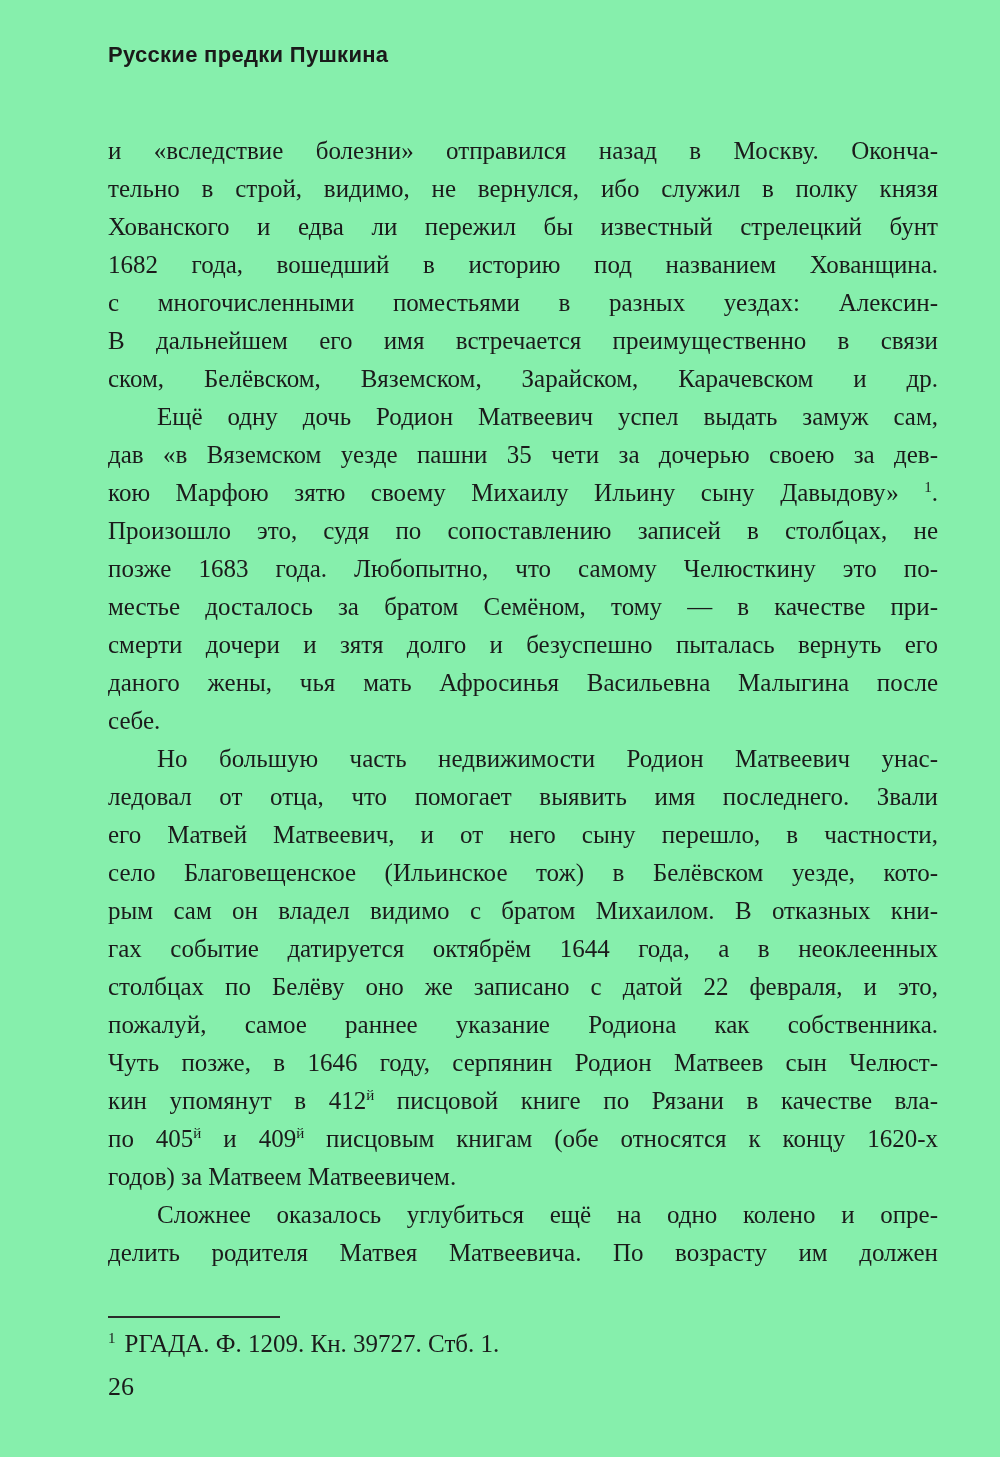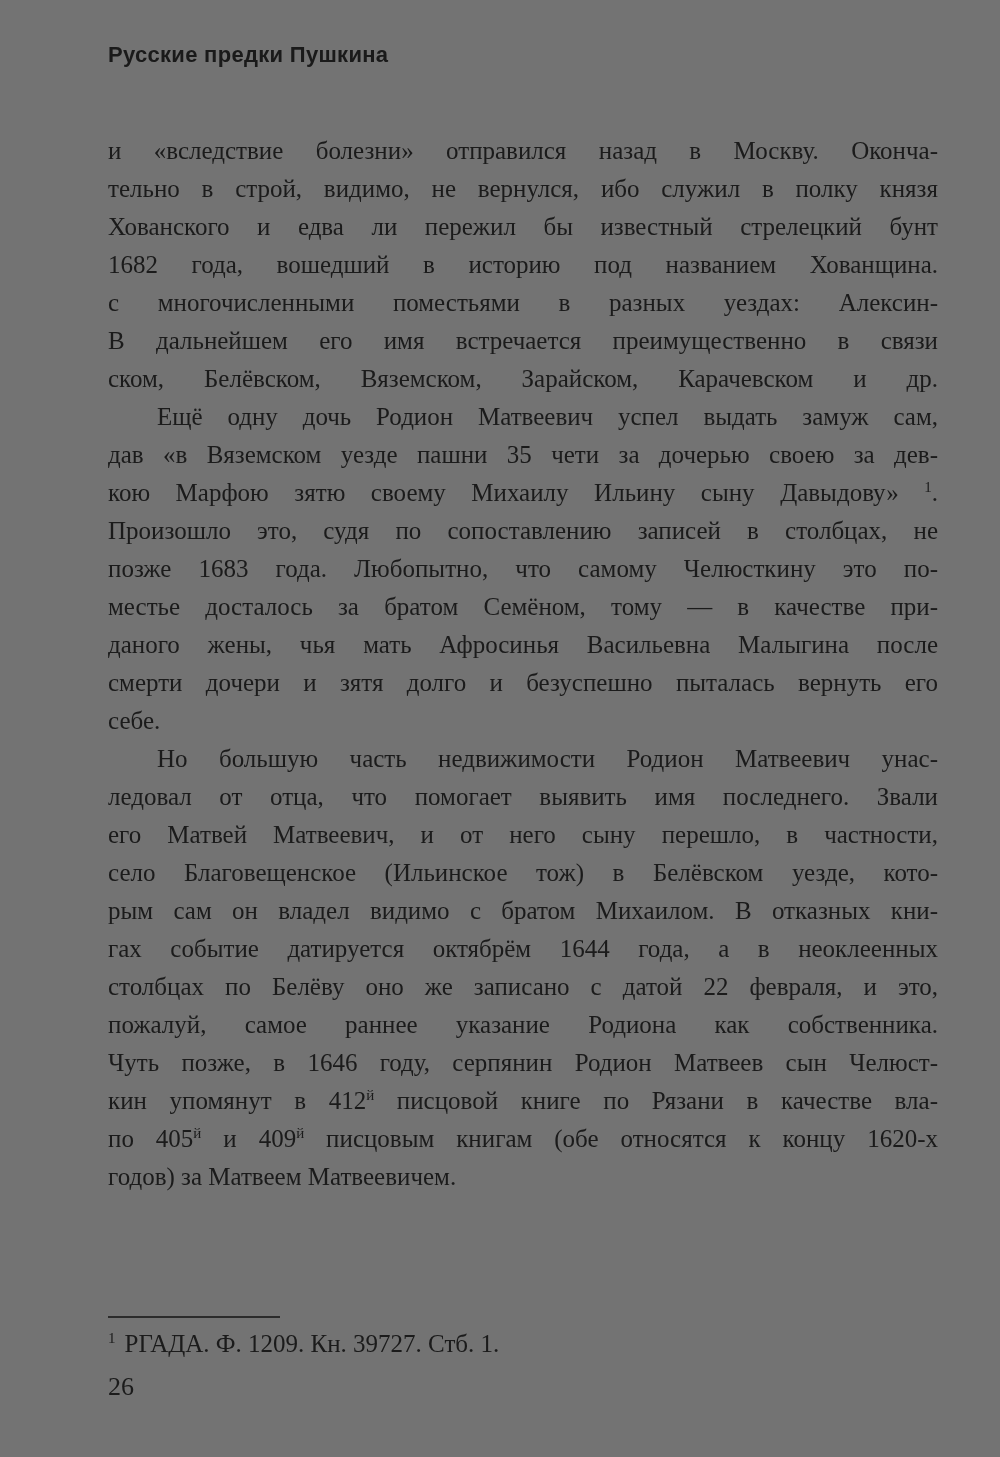--- a/index.html
+++ b/index.html
@@ -1,21 +1,21 @@
 <!DOCTYPE html>
 <html><head>
 <meta charset="utf-8">
 <style>
   * { margin:0; padding:0; box-sizing:border-box; }
   html, body { background:#e9e9e9; }
   .page {
     position:relative;
     width:1000px; height:1457px;
     margin:0 auto;
-    background:#737373;
+    background:#86efac;
     color:#1c1c1c;
     font-family:"Liberation Serif", serif;
     overflow:hidden;
     box-shadow:0 0 6px rgba(0,0,0,0.15);
   }
   .running-head {
     position:absolute;
     top:42px; left:108px;
     font-family:"Liberation Sans", sans-serif;
     font-weight:bold;
@@ -86,38 +86,42 @@
         <div class="line">В дальнейшем его имя встречается преимущественно в связи</div>
         <div class="line">ском, Белёвском, Вяземском, Зарайском, Карачевском и др.</div>
       </div>
       <div class="para indent">
         <div class="line">Ещё одну дочь Родион Матвеевич успел выдать замуж сам,</div>
         <div class="line">дав «в Вяземском уезде пашни 35 чети за дочерью своею за дев-</div>
         <div class="line">кою Марфою зятю своему Михаилу Ильину сыну Давыдову» <sup>1</sup>.</div>
         <div class="line">Произошло это, судя по сопоставлению записей в столбцах, не</div>
         <div class="line">позже 1683 года. Любопытно, что самому Челюсткину это по-</div>
         <div class="line">местье досталось за братом Семёном, тому — в качестве при-</div>
+        <div class="line">смерти дочери и зятя долго и безуспешно пыталась вернуть его</div>
         <div class="line">даного жены, чья мать Афросинья Васильевна Малыгина после</div>
-        <div class="line">смерти дочери и зятя долго и безуспешно пыталась вернуть его</div>
         <div class="line no-stretch">себе.</div>
       </div>
       <div class="para indent">
         <div class="line">Но большую часть недвижимости Родион Матвеевич унас-</div>
         <div class="line">ледовал от отца, что помогает выявить имя последнего. Звали</div>
         <div class="line">его Матвей Матвеевич, и от него сыну перешло, в частности,</div>
         <div class="line">село Благовещенское (Ильинское тож) в Белёвском уезде, кото-</div>
         <div class="line">рым сам он владел видимо с братом Михаилом. В отказных кни-</div>
         <div class="line">гах событие датируется октябрём 1644 года, а в неоклеенных</div>
         <div class="line">столбцах по Белёву оно же записано с датой 22 февраля, и это,</div>
         <div class="line">пожалуй, самое раннее указание Родиона как собственника.</div>
         <div class="line">Чуть позже, в 1646 году, серпянин Родион Матвеев сын Челюст-</div>
         <div class="line">кин упомянут в 412<sup>й</sup> писцовой книге по Рязани в качестве вла-</div>
         <div class="line">по 405<sup>й</sup> и 409<sup>й</sup> писцовым книгам (обе относятся к концу 1620-х</div>
         <div class="line no-stretch">годов) за Матвеем Матвеевичем.</div>
       </div>
+      <div class="para indent">
+        <div class="line">Сложнее оказалось углубиться ещё на одно колено и опре-</div>
+        <div class="line">делить родителя Матвея Матвеевича. По возрасту им должен</div>
+      </div>
     </div>
 
   <div class="footnote-rule"></div>
 
   <div class="footnote"><sup>1</sup><span>РГАДА. Ф. 1209. Кн. 39727. Стб. 1.</span></div>
 
   <div class="page-number">26</div>
 </div>
 
 </body></html>

